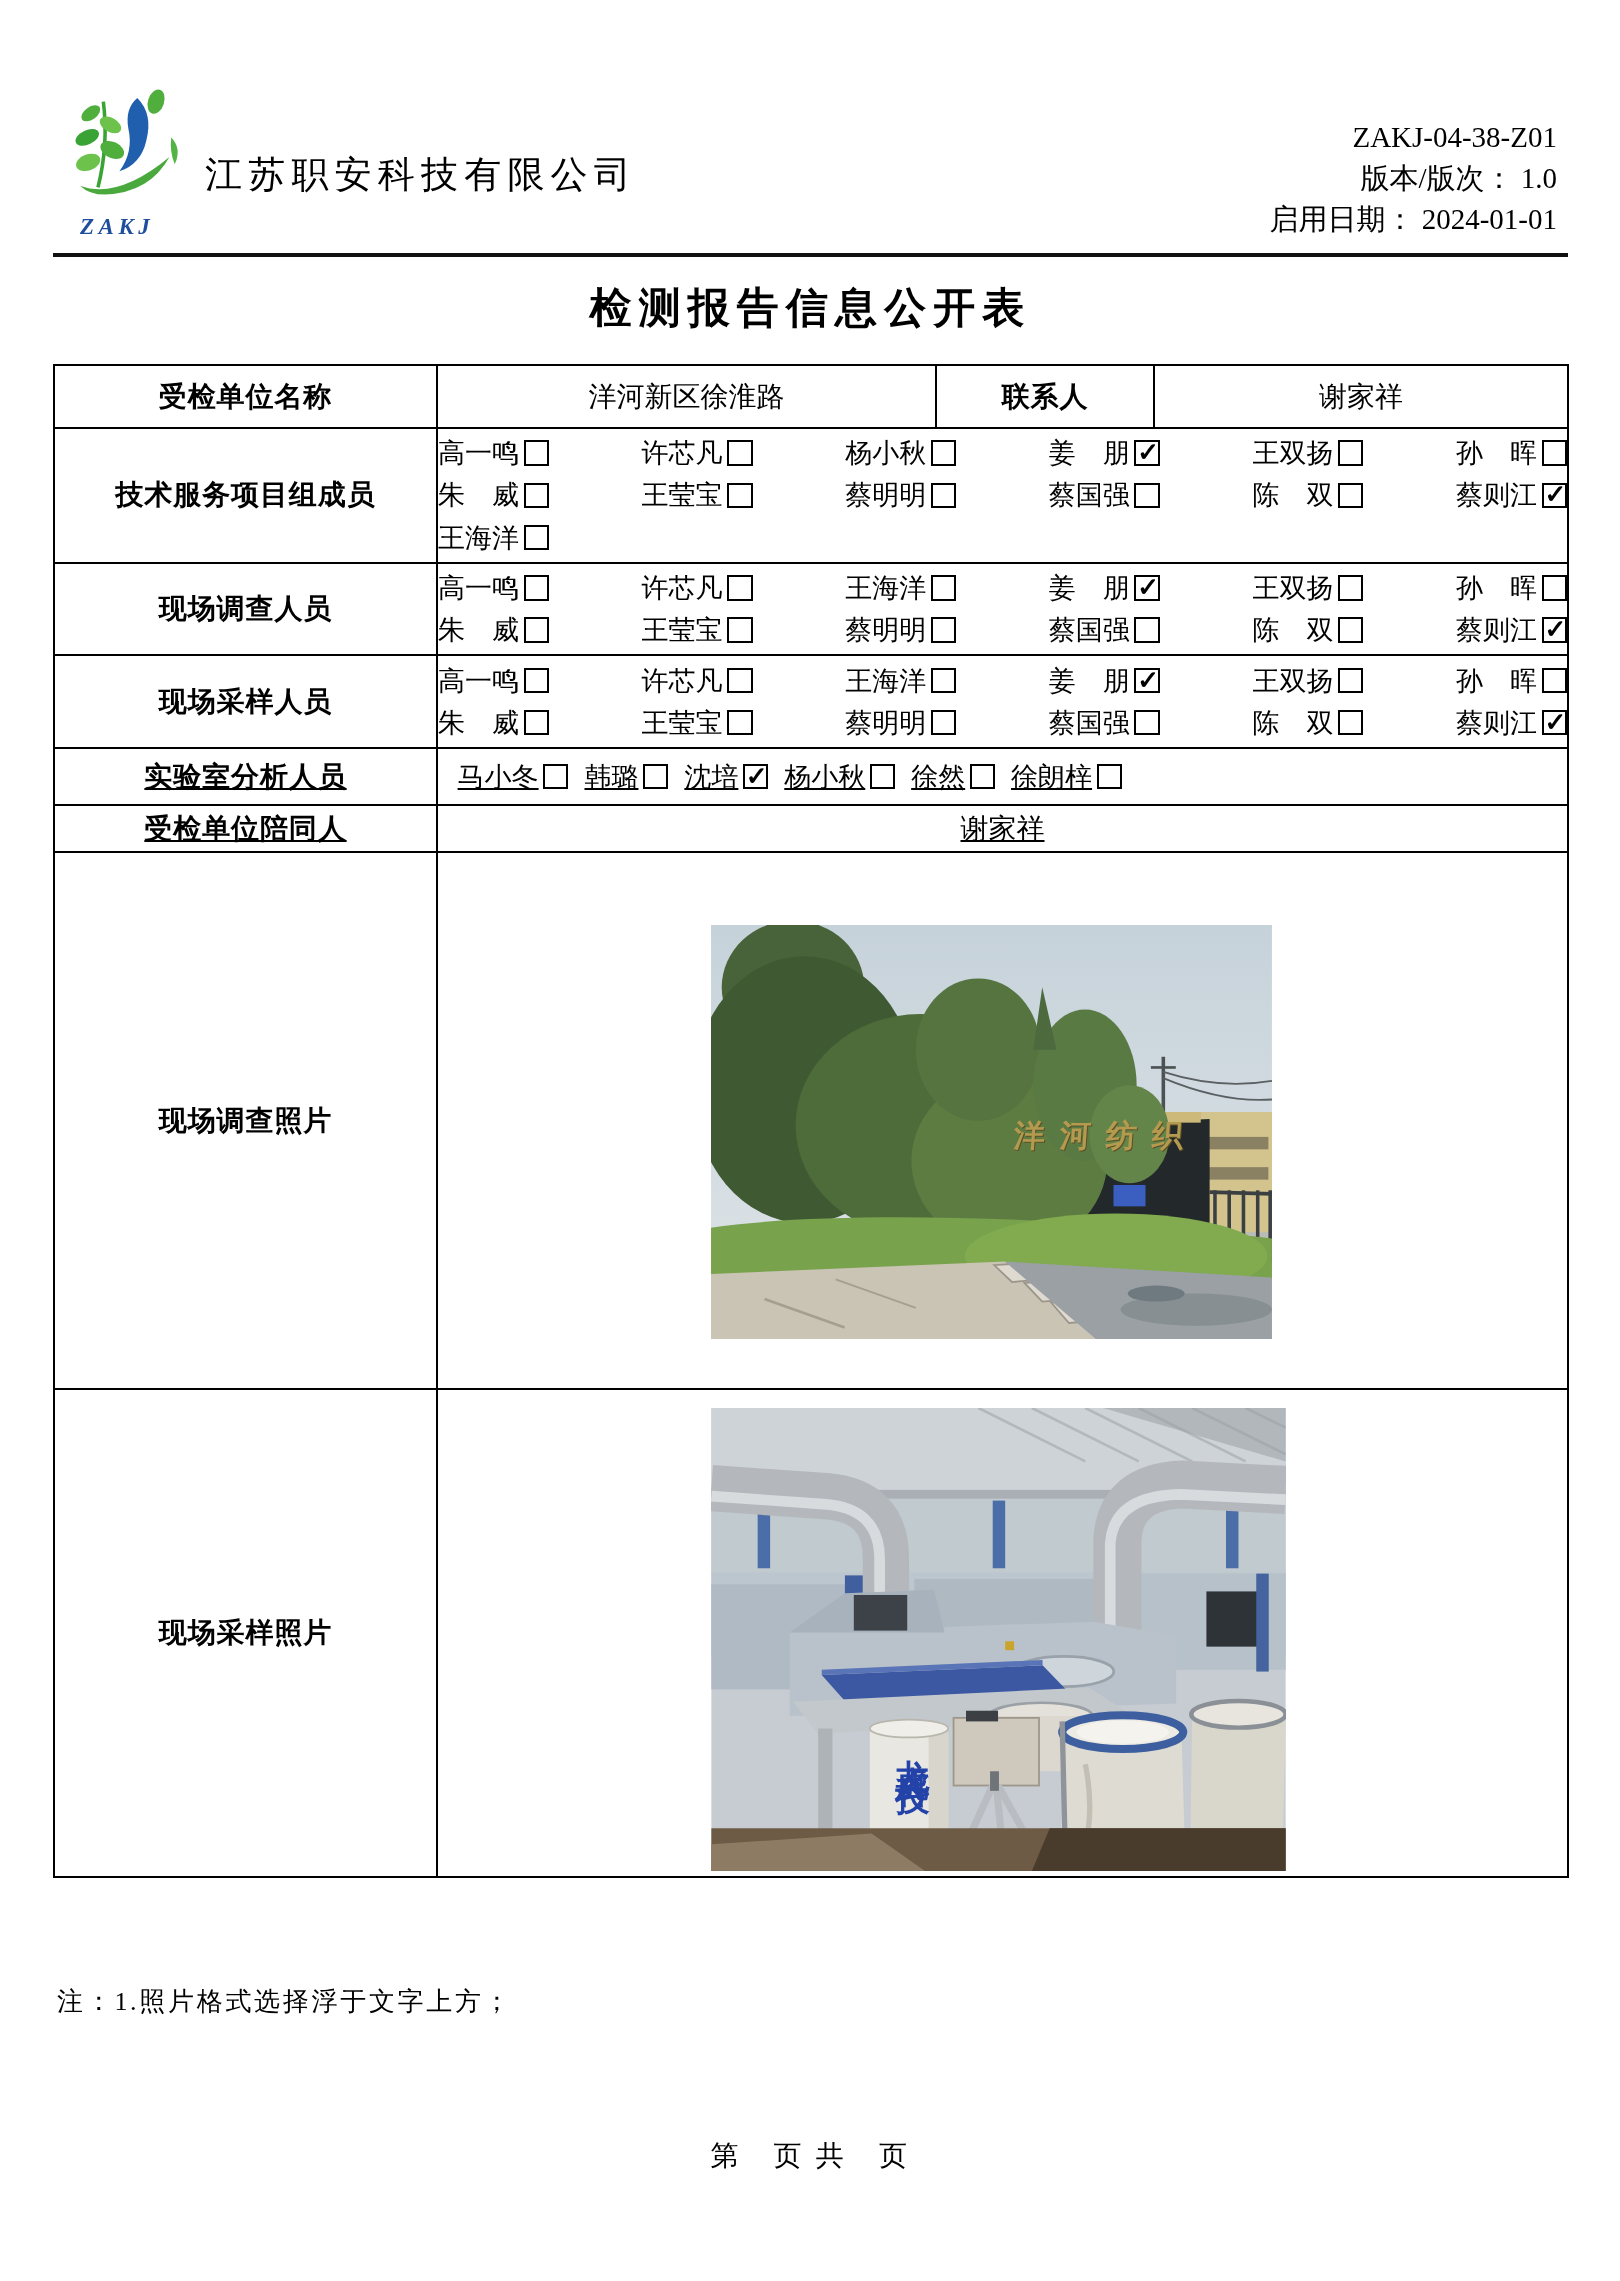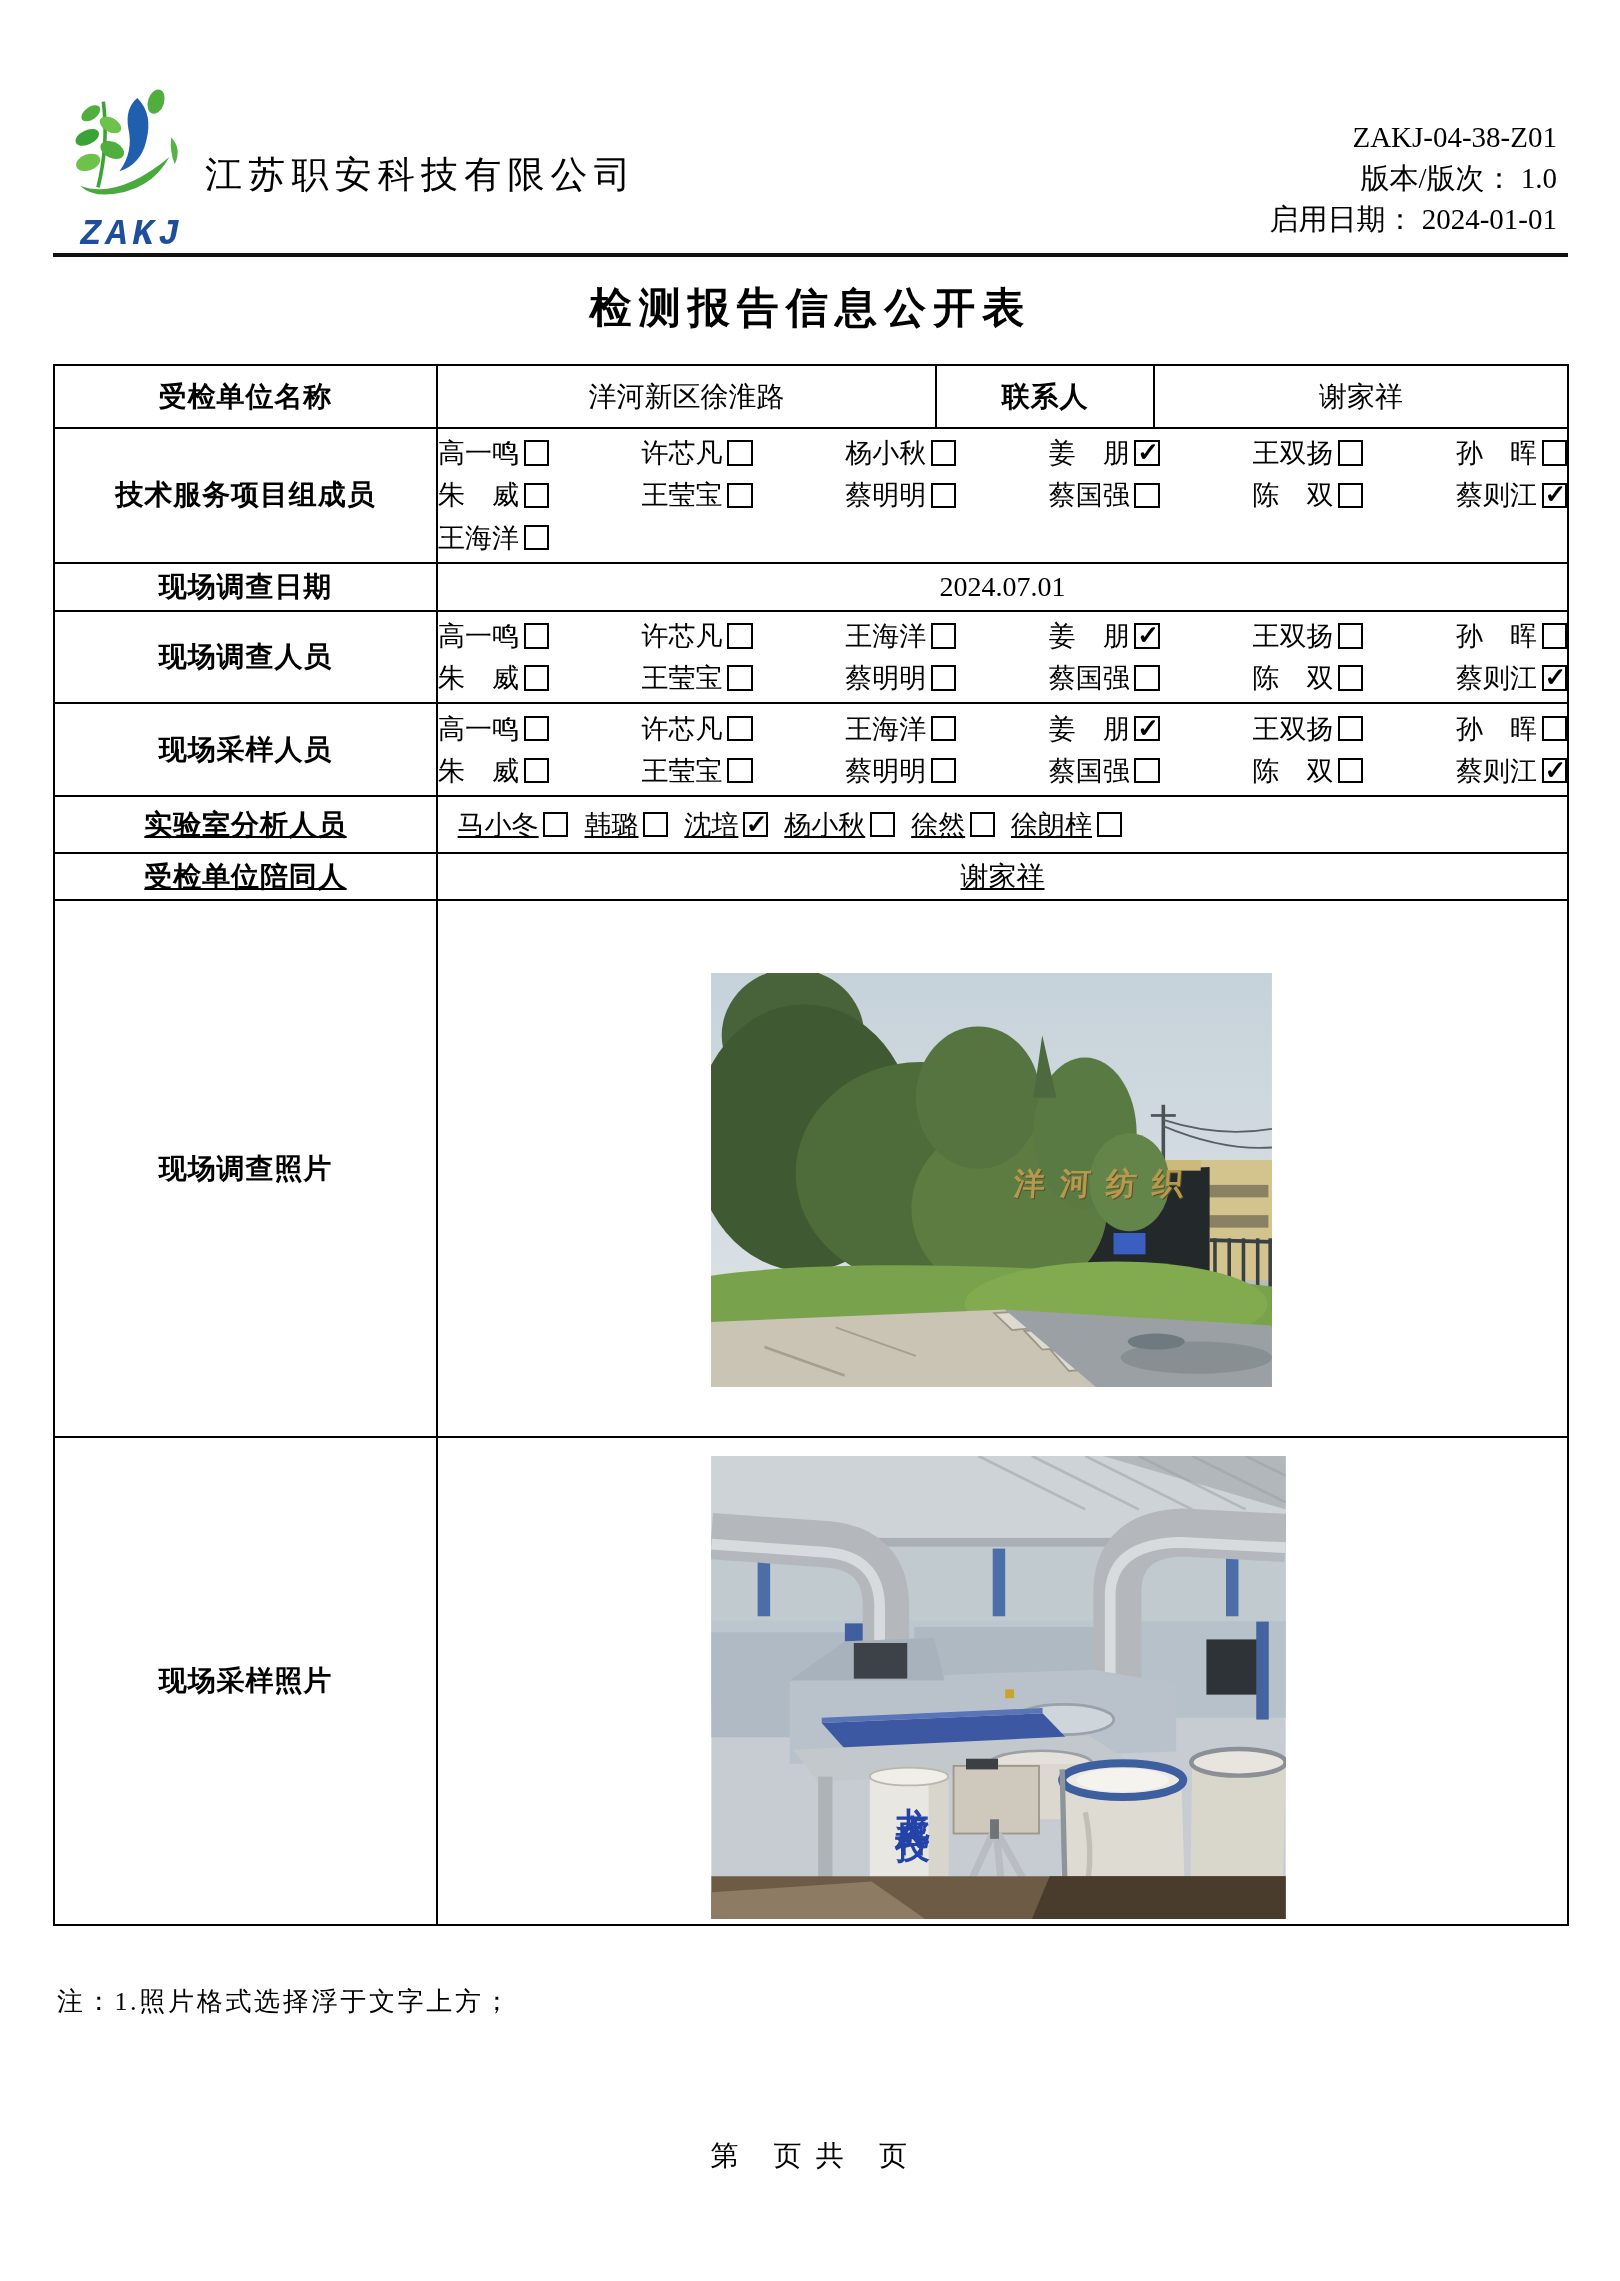--- a/index.html
+++ b/index.html
@@ -1,22 +1,22 @@
 <!DOCTYPE html>
 <html lang="zh" style="font-size:14.3px"><head>
 <meta charset="utf-8">
 <style>
   html,body{margin:0;padding:0;background:#ffffff;}
   .page{position:relative;width:1621px;height:2281px;background:#fff;overflow:hidden;
         font-family:"Liberation Serif",serif;color:#000;}
 
   
   .logo-wrap{position:absolute;left:64px;top:82px;width:143px;height:169px;}
-  .logo-zakj{position:absolute;left:16px;top:132px;font-family:Liberation Mono, monospace;
-             font-style:italic;font-weight:bold;font-size:36px;letter-spacing:4.5px;color:#1e4e9c;}
+  .logo-zakj{position:absolute;left:16px;top:132px;font-family:Liberation Serif, serif;
+             font-style:italic;font-weight:bold;font-size:23px;letter-spacing:4.5px;color:#1e4e9c;}
   .company-name{position:absolute;left:205px;top:150px;font-size:37px;letter-spacing:6.2px;}
   .hdr-right{position:absolute;right:64px;top:117px;text-align:right;font-size:29px;line-height:1.42;}
   .hdr-rule{position:absolute;left:53px;top:253px;width:1515px;height:3.6px;background:#111;}
 
   
   .doc-title{position:absolute;left:0;right:0;top:280px;text-align:center;
              font-family:"Liberation Sans",sans-serif;font-weight:bold;font-size:42px;letter-spacing:7.1px;}
 
   
   table.main{position:absolute;left:53px;top:364px;width:1515px;border-collapse:collapse;table-layout:fixed;}
@@ -127,24 +127,20 @@
   <span class="person"><span class="pname">蔡国强</span><span class="cbox"></span></span>
 
   <span class="person"><span class="pname">陈　双</span><span class="cbox"></span></span>
 
   <span class="person"><span class="pname">蔡则江</span><span class="cbox checked"></span></span>
 </div>
         <div class="pline start">
   <span class="person"><span class="pname">王海洋</span><span class="cbox"></span></span>
 </div>
       </td>
-    </tr>
-    <tr class="r4">
-      <td class="lbl">现场调查日期</td>
-      <td class="val" colspan="3">2024.07.01</td>
     </tr>
     <tr class="r5">
       <td class="lbl">现场调查人员</td>
       <td class="names" colspan="3">
         <div class="pline">
   <span class="person"><span class="pname">高一鸣</span><span class="cbox"></span></span>
 
   <span class="person"><span class="pname">许芯凡</span><span class="cbox"></span></span>
 
   <span class="person"><span class="pname">王海洋</span><span class="cbox"></span></span>

